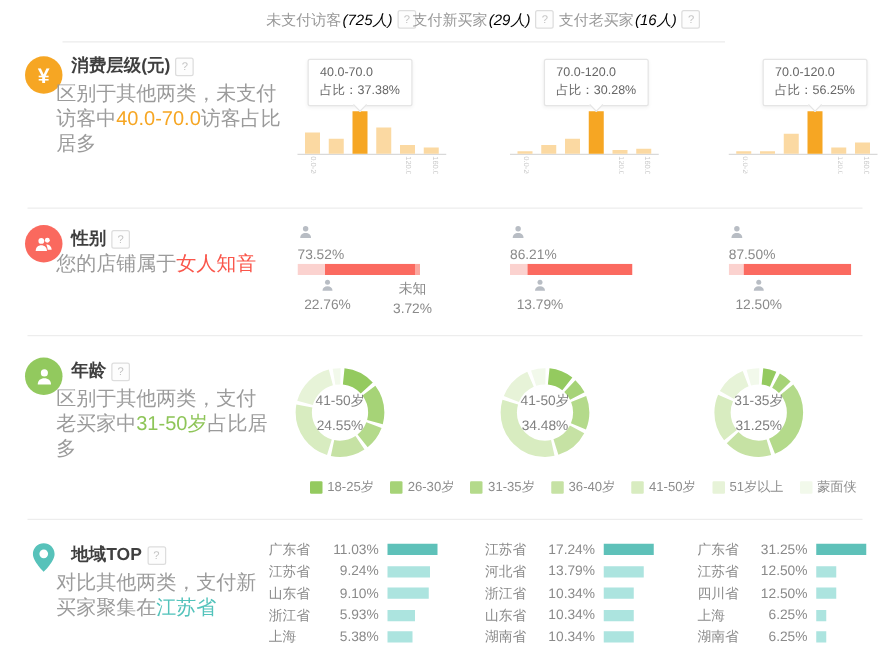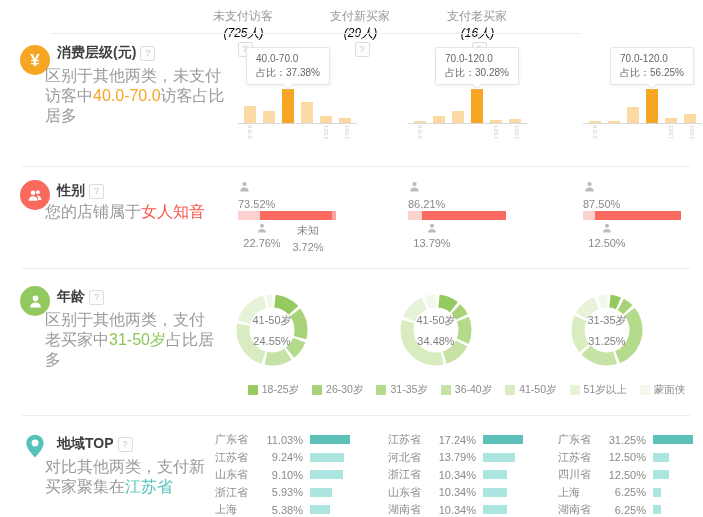--- a/index.html
+++ b/index.html
@@ -1,19 +1,19 @@
 <!DOCTYPE html>
 <html><head>
 <meta charset="utf-8">
 <style>
   html,body{margin:0;padding:0;background:#fff;}
   .page{position:relative;width:703px;height:517px;background:#fff;overflow:hidden;
         font-family:"Liberation Sans","DejaVu Sans",sans-serif;}
   
-  .hcol{position:absolute;top:8px;display:flex;align-items:center;font-size:12px;color:#999;flex-direction:column;}
+  .hcol{position:absolute;top:8px;display:flex;align-items:flex-start;font-size:12px;color:#999;}
   .hcount{font-style:italic;color:#000000;margin-left:1px;}
   .qmark{display:inline-block;width:13px;height:13px;line-height:12px;text-align:center;
          border:1px solid #ddd;border-radius:2px;color:#c4c4c4;font-size:9px;background:#fdfdfd;
          margin-left:4px;flex:none;}
   .hdr-line{position:absolute;top:33px;left:50px;width:530px;height:1px;background:#ececec;}
   
   .sec{position:absolute;left:0;width:703px;}
   #sec-consume{top:33px;height:133px;}
   #sec-gender{top:166px;height:102px;}
   #sec-age{top:268px;height:147px;}
@@ -220,21 +220,21 @@
             </svg><div class="g-fpct">73.52%</div></div>
           <div class="g-bar" style="left: 8px;">
             <div style="width: 22.76%; background: rgb(251, 210, 207);"></div>
             <div style="width: 73.52%; background: rgb(251, 106, 96);"></div>
             <div style="width: 3.72%; background: rgb(251, 167, 159);"></div>
           </div>
           <div class="g-male" style="left: 10px;"><svg viewBox="0 0 24 24" width="12" height="12">
               <circle cx="12" cy="7.5" r="4" fill="#b8bdc4"></circle>
               <path d="M4 21c0-4.6 3.4-7.2 8-7.2s8 2.6 8 7.2z" fill="#b8bdc4"></path>
             </svg><div class="pct">22.76%</div></div>
-          <div class="g-unk" style="left: 56px;">
+          <div class="g-unk" style="left: 78px;">
             <div>未知</div>
             <div class="pct">3.72%</div>
           </div>
         </div>
       <div class="col c1">
           <div class="g-top" style="left: 18px;"><svg viewBox="0 0 24 24" width="13" height="13">
               <circle cx="12" cy="7.5" r="4" fill="#b8bdc4"></circle>
               <path d="M4 21c0-4.6 3.4-7.2 8-7.2s8 2.6 8 7.2z" fill="#b8bdc4"></path>
             </svg><div class="g-fpct">86.21%</div></div>
           <div class="g-bar" style="left: 18px;">

